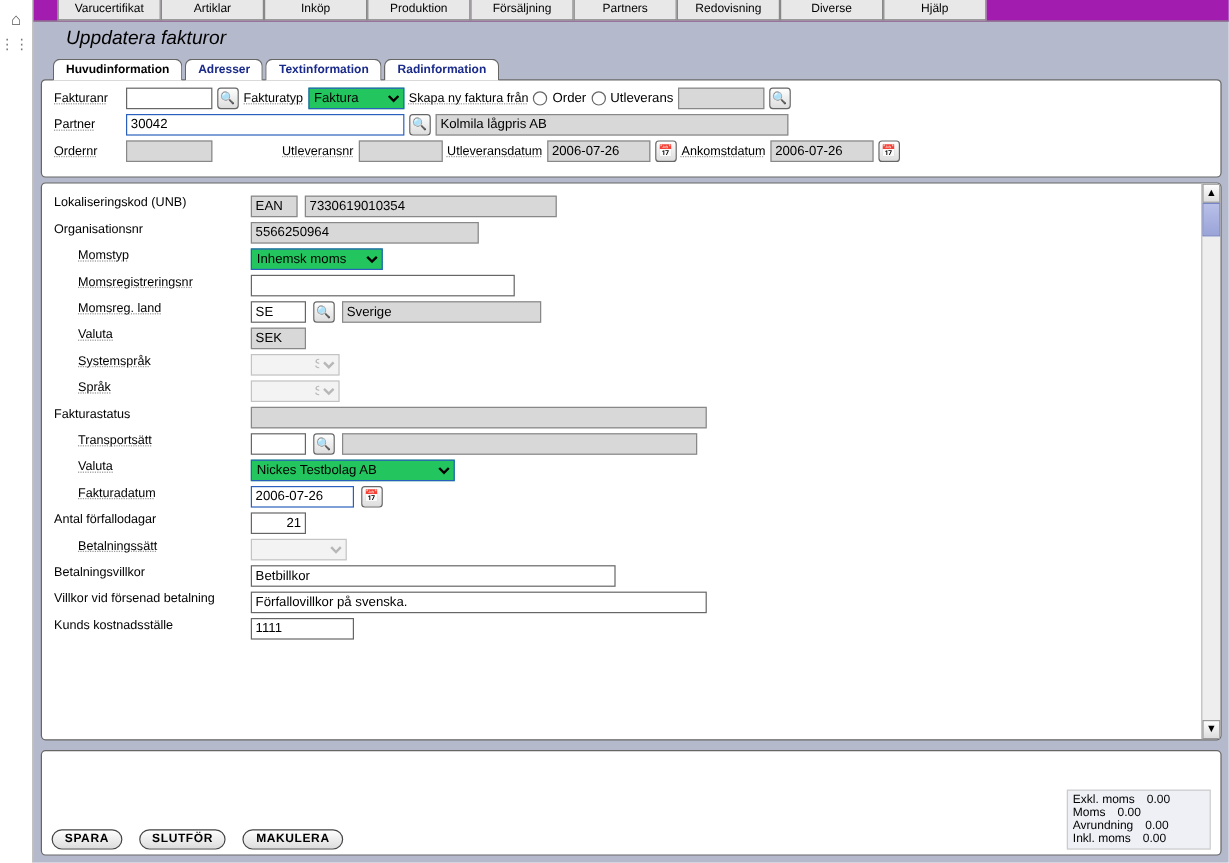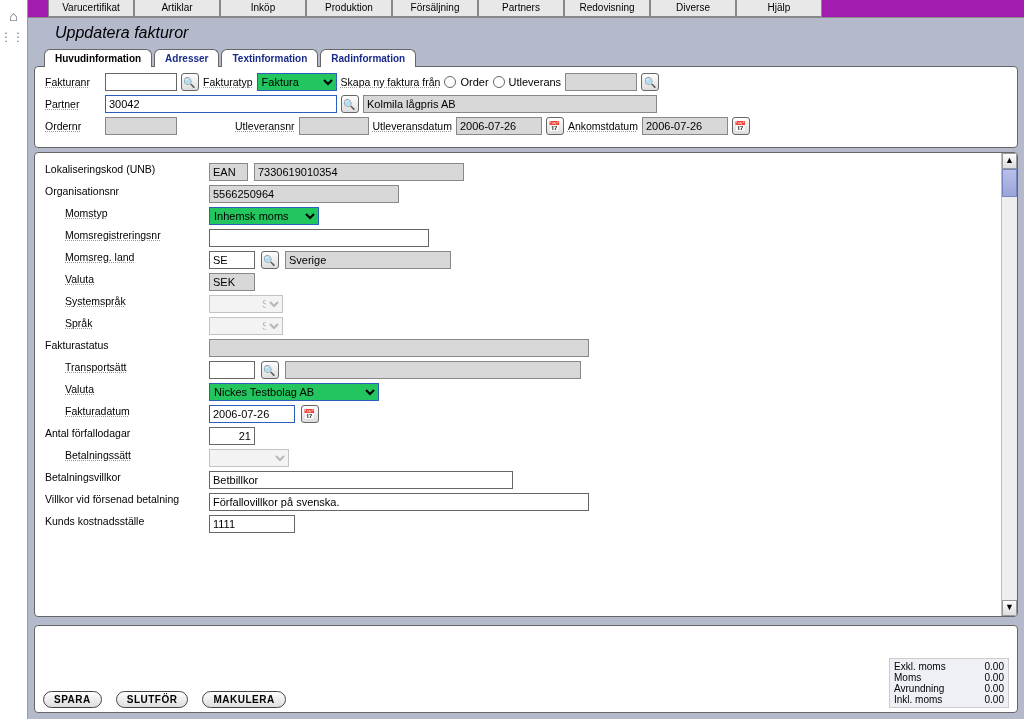--- a/index.html
+++ b/index.html
@@ -219,21 +219,21 @@
     letter-spacing: 0.5px;
     cursor: pointer;
   }
   .totals {
     font-size: 10px;
     text-align: right;
     background:#eef0f5;
     border:1px solid #ccc;
     padding:2px 4px;
   }
-  .totals div { display:flex; justify-content: space-between; gap:10px; min-width:110px;}
+  .totals div { display:flex; gap:10px; min-width:110px;}
 </style>
 </head>
 <body>
 
 <div class="app">
   <div class="left-rail">
     <div class="home-icon">⌂</div>
     <div class="menu-icon">⋮⋮⋮</div>
   </div>
   <div class="main">

